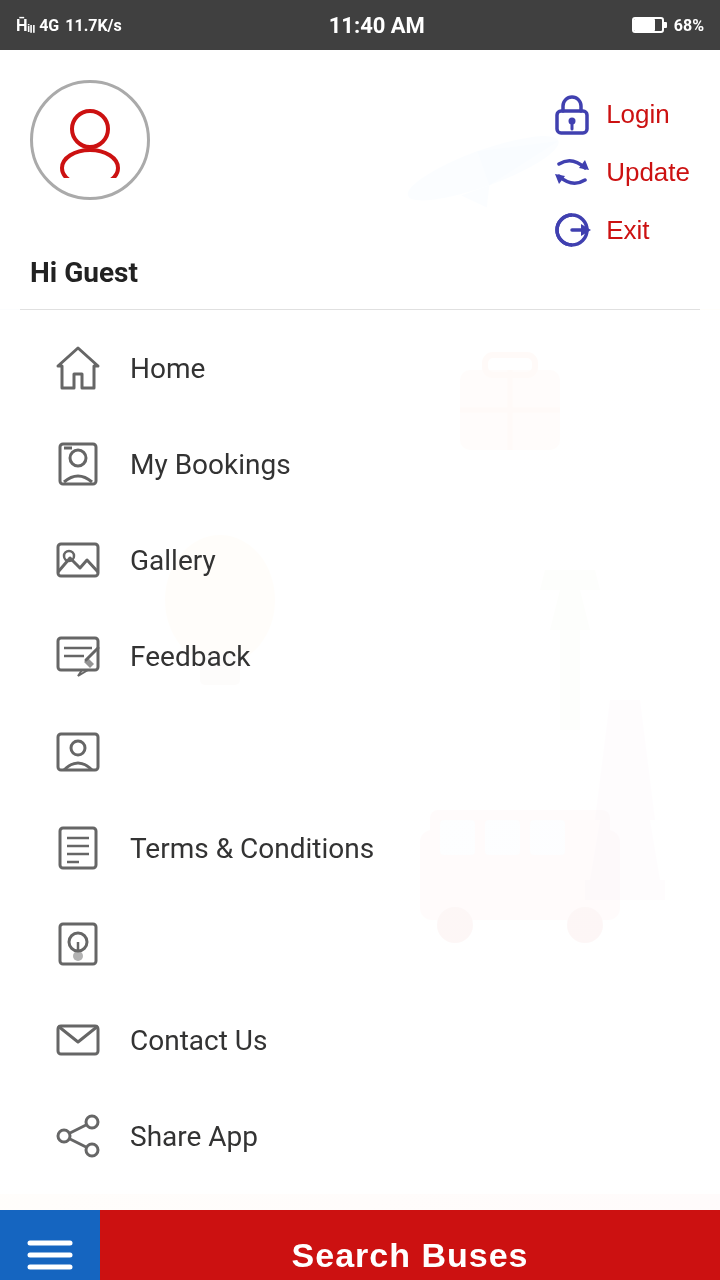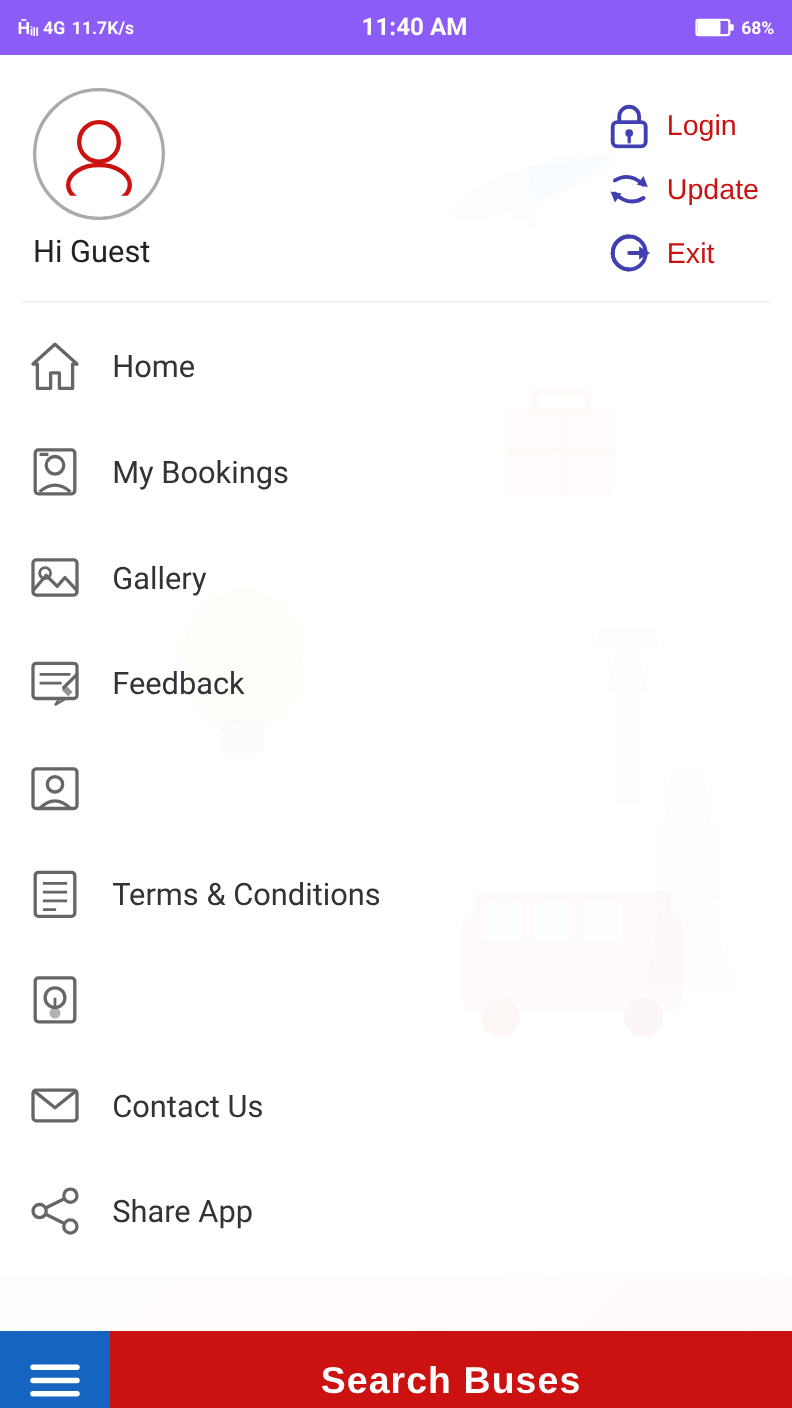--- a/index.html
+++ b/index.html
@@ -10,21 +10,21 @@
       font-family: 'Roboto', Arial, sans-serif;
       background: #fff;
       overflow-x: hidden;
       position: relative;
     }
 
     
     .status-bar {
       width: 720px;
       height: 50px;
-      background: #8b5cf6;
+      background: #404040;
       display: flex;
       align-items: center;
       justify-content: space-between;
       padding: 0 16px;
       color: white;
       font-size: 18px;
       font-weight: bold;
       position: relative;
       z-index: 10;
     }
@@ -83,22 +83,23 @@
       border: 3px solid #aaa;
       display: flex;
       align-items: center;
       justify-content: center;
       background: white;
       margin-bottom: 12px;
     }
 
     .greeting {
       font-size: 28px;
-      font-weight: normal;
+      font-weight: bold;
       color: #222;
+      margin-top: 44px;
     }
 
     .action-buttons {
       display: flex;
       flex-direction: column;
       gap: 10px;
       padding-top: 10px;
     }
 
     .action-btn {
@@ -135,21 +136,21 @@
     
     .menu-list {
       padding: 10px 0;
       background: rgba(255,255,255,0.82);
     }
 
     .menu-item {
       display: flex;
       align-items: center;
       gap: 26px;
-      padding: 22px 24px;
+      padding: 22px 52px;
       cursor: pointer;
       transition: background 0.15s;
     }
 
     .menu-icon {
       width: 52px;
       height: 52px;
       display: flex;
       align-items: center;
       justify-content: center;

